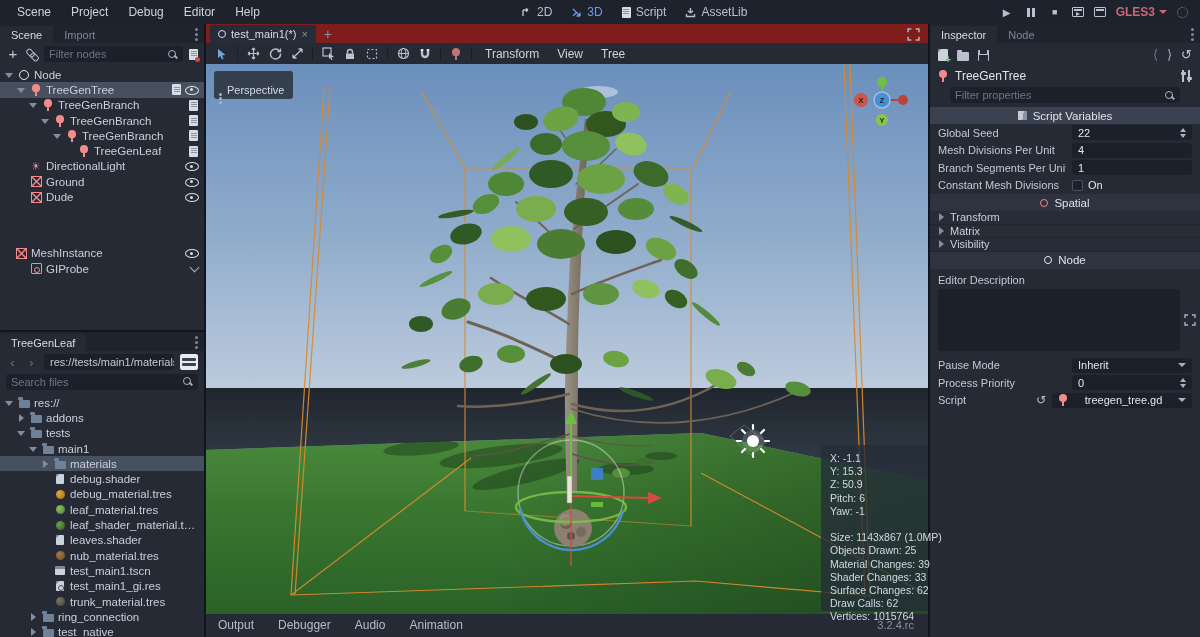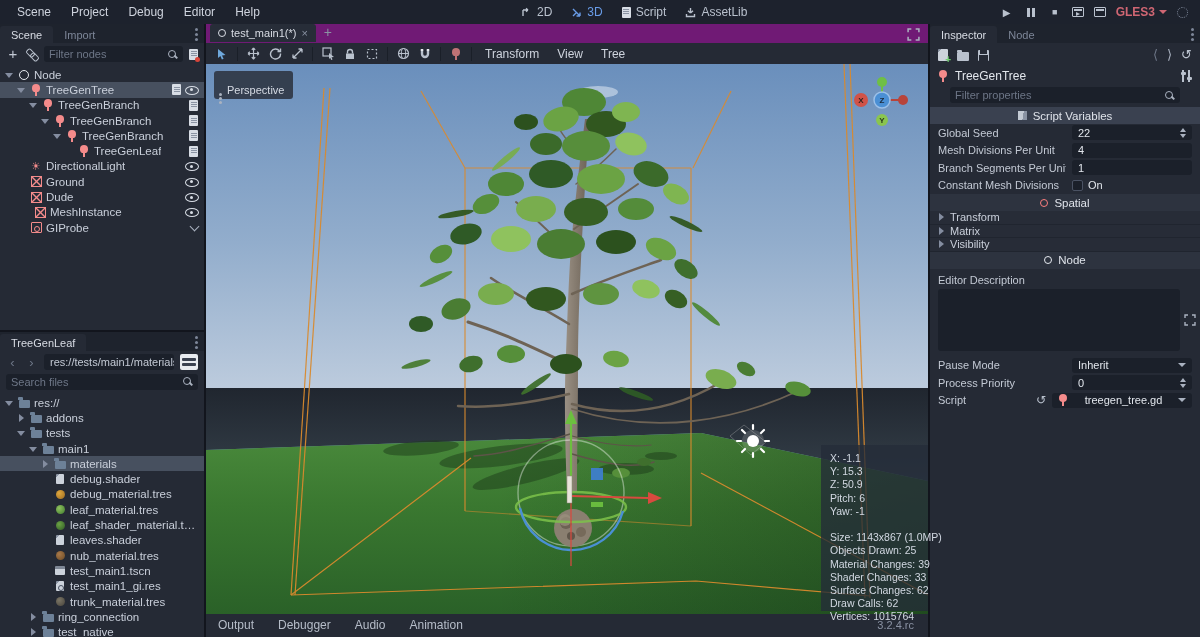--- a/index.html
+++ b/index.html
@@ -85,21 +85,21 @@
 .nico.i-mat-brown::before{background:radial-gradient(circle at 35% 35%,#a87848,#6b4a26)}
 .nico.i-mat-dark::before{background:radial-gradient(circle at 35% 35%,#7a7566,#47433a)}
 .tlabel{overflow:hidden;text-overflow:ellipsis}
 .tspace{flex:1}
 
 .navbtn{color:#6d7687;font-size:13px;width:13px;text-align:center;line-height:13px}
 .pathbox{flex:1;background:#1b202a;border-radius:3px;height:16px;display:flex;align-items:center;padding:0 6px;font-size:11px;color:#c3c9d4;white-space:nowrap;overflow:hidden}
 .splitbtn{width:18px;height:16px;background:#e8ebf0;border-radius:2px;display:flex;flex-direction:column;gap:2px;justify-content:center;padding:0 2px}
 .splitbtn i{height:3px;background:#3a4150;border-radius:1px}
 
-.scenetabs{height:19px;background:#701a75;display:flex;align-items:flex-start;flex:0 0 19px;position:relative}
+.scenetabs{height:19px;background:#7f1d1d;display:flex;align-items:center;flex:0 0 19px;position:relative}
 .scenetab{display:flex;align-items:center;gap:5px;background:#272d38;border-radius:3px 3px 0 0;padding:3px 8px;margin-left:4px;font-size:11px;color:#d8dce4}
 .ring{width:8px;height:8px;border:1.4px solid #d8dce4;border-radius:50%}
 .closex{color:#8a93a3;font-size:11px;line-height:8px}
 .addtab{color:#8a93a3;font-size:14px;margin-left:8px}
 .fsico{position:absolute;right:8px;top:4px}
 .vtool{height:21px;background:#252a35;display:flex;align-items:center;gap:2px;padding:0 6px;flex:0 0 21px}
 .vt{width:20px;height:17px;display:flex;align-items:center;justify-content:center}
 .vsep{width:1px;height:14px;background:#1a1f28;margin:0 3px}
 .vmenu{padding:2px 8px;font-size:12px;color:#ced3dd}
 .view3d{position:relative;flex:1;min-height:0;background:#6a8fbc}
@@ -305,21 +305,21 @@
             </div>
             <div class="trow" style="padding-left: 16px;">
               <span class="arrow i-none"></span>
               <span class="nico i-mesh"></span>
               <span class="tlabel">Dude</span>
               <span class="tspace"></span>
 
               <span class="eye"></span>
 
             </div>
-            <div class="trow" style="padding-left: 20px;">
+            <div class="trow" style="padding-left: 1px; margin-top: 41px;">
               <span class="arrow i-none"></span>
               <span class="nico i-mesh"></span>
               <span class="tlabel">MeshInstance</span>
               <span class="tspace"></span>
 
               <span class="eye"></span>
 
             </div>
             <div class="trow" style="padding-left: 16px;">
               <span class="arrow i-none"></span>

